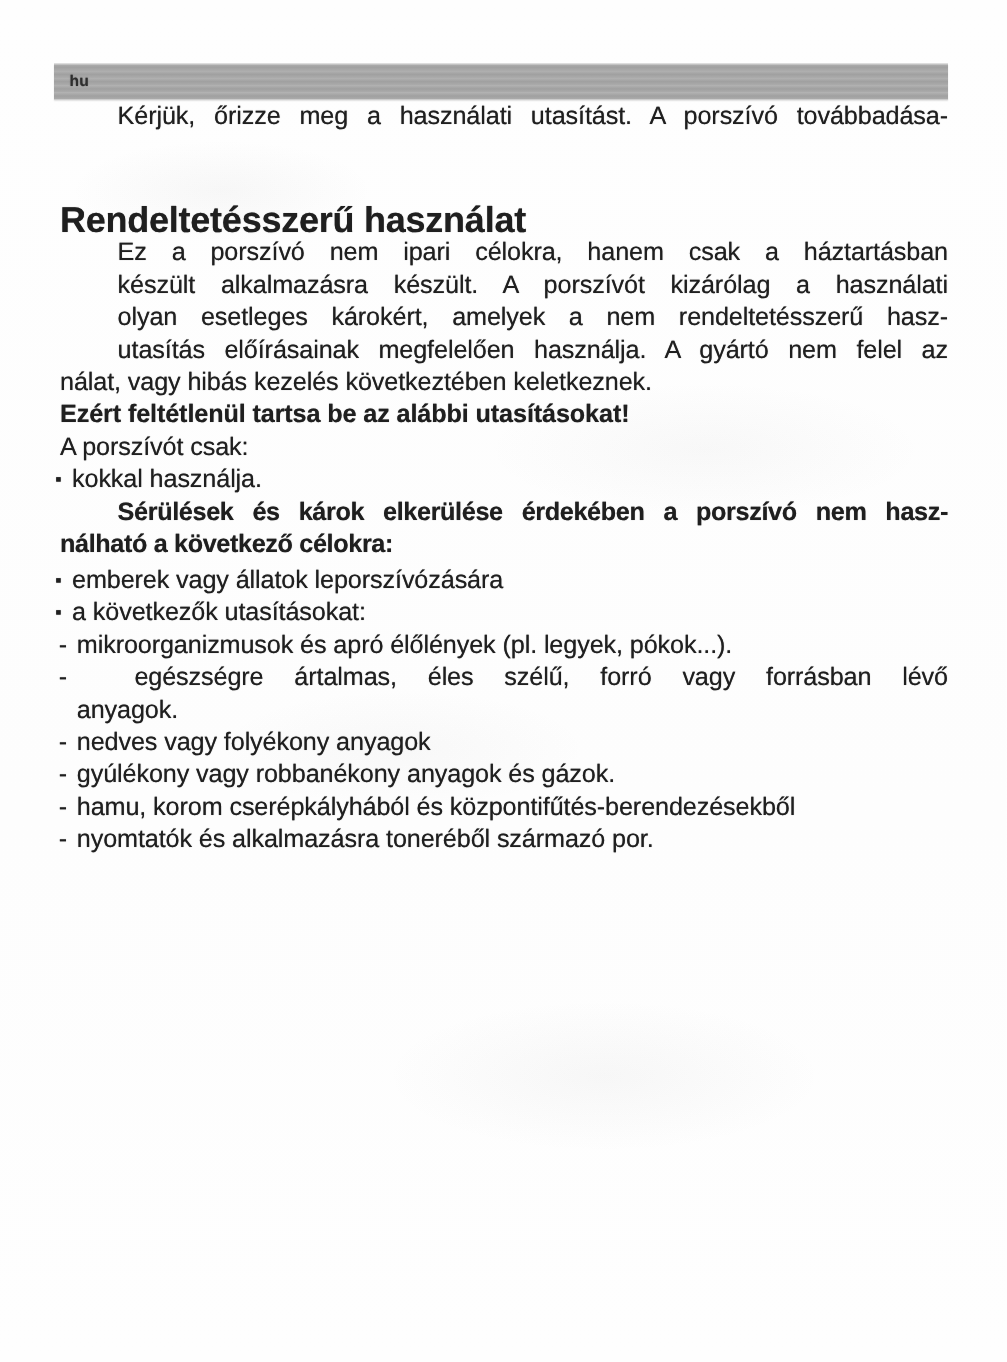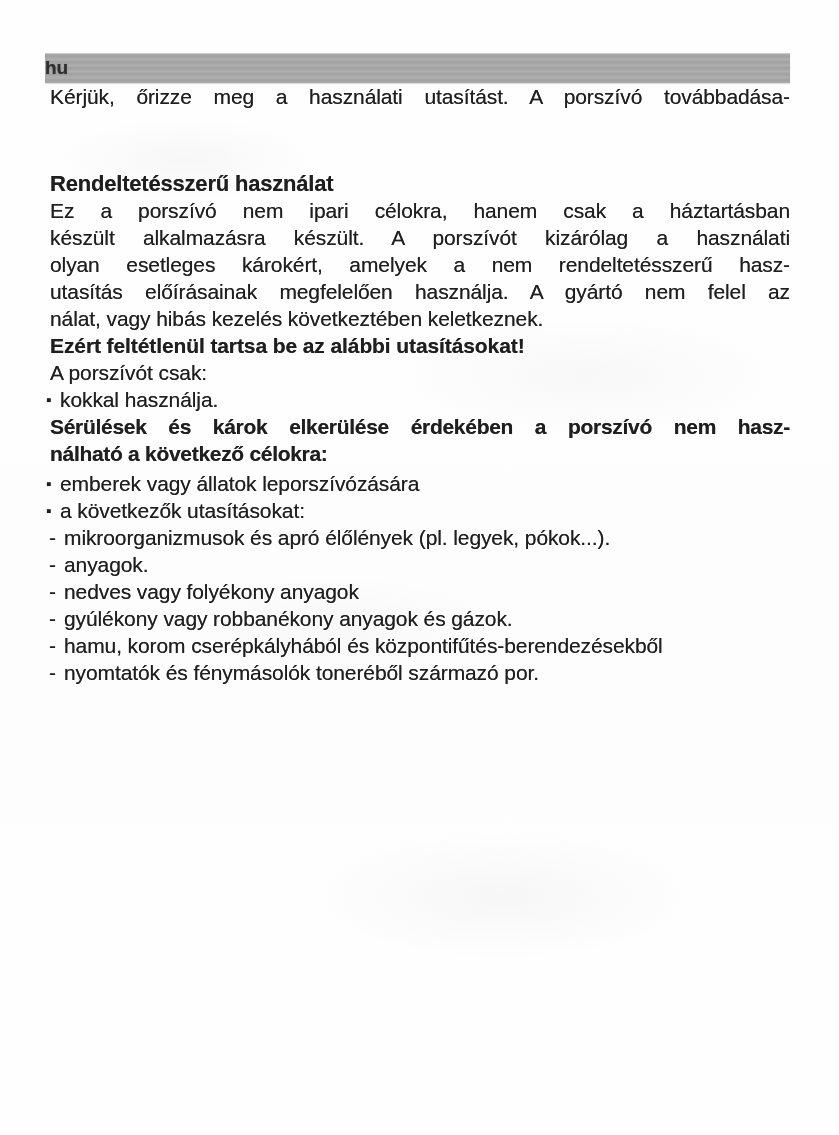--- a/index.html
+++ b/index.html
@@ -30,41 +30,42 @@
   }
   .langbar {
     position: relative;
     margin: 53px 49px 0 45px;
     height: 30px;
     background: repeating-linear-gradient(180deg, #b2b2b2 0px, #a0a0a0 3px, #acacac 6px);
     box-shadow: 0 1px 1px rgba(0,0,0,0.12), inset 0 1px 0 rgba(255,255,255,0.35);
   }
   .langbar .langtext {
     display: inline-block;
+    padding-left: 13px;
     line-height: 29px;
-    font-size: 19px;
+    font-size: 13px;
     font-weight: bold;
     color: #2e2e2e;
     text-shadow: 0 0 1px rgba(40,40,40,0.6);
   }
   .content {
     position: relative;
     padding: 0 49px 0 50px;
     font-size: 21px;
     line-height: 27px;
     letter-spacing: -0.1px;
     text-shadow: 0 0 0.6px rgba(35,35,35,0.75);
   }
   .line { display: block; }
-  .j { text-align: justify; text-align-last: justify; }
+  .j { text-align: justify; text-align-last: justify; margin-left: 48px; }
   p.para { margin: 0; }
   .intro-para    { margin-top: 30px; }
   .section-title {
     margin: 60px 0 0 0;
-    font-size: 22px;
+    font-size: 30px;
     font-weight: bold;
     line-height: 27px;
     letter-spacing: -0.2px;
   }
   .usage-para   { margin-top: 33px; }
   .note-para    { margin-top: 16px; font-weight: bold; }
   .only-intro   { margin-top: 13px; }
   .warning-para {
     margin-top: 16px;
     font-weight: bold;
@@ -156,20 +157,21 @@
       <div class="dash-item">
         <span class="marker">-</span>
         <span class="item-text">
           <span class="line">mikroorganizmusok és apró élőlények (pl. legyek, pókok...).</span>
         </span>
       </div>
 
       <div class="dash-item">
         <span class="marker">-</span>
         <span class="item-text">
+          <span class="line j">egészségre ártalmas, éles szélű, forró vagy forrásban lévő</span>
           <span class="line">anyagok.</span>
         </span>
       </div>
 
       <div class="dash-item">
         <span class="marker">-</span>
         <span class="item-text">
           <span class="line">nedves vagy folyékony anyagok</span>
         </span>
       </div>
@@ -184,21 +186,21 @@
       <div class="dash-item">
         <span class="marker">-</span>
         <span class="item-text">
           <span class="line">hamu, korom cserépkályhából és központifűtés-berendezésekből</span>
         </span>
       </div>
 
       <div class="dash-item">
         <span class="marker">-</span>
         <span class="item-text">
-          <span class="line">nyomtatók és fénymásolók toneréből származó por.</span>
+          <span class="line">nyomtatók és alkalmazásra toneréből származó por.</span>
         </span>
       </div>
 
     </div>
 
   </div>
 
 </div>
 
 </body></html>

